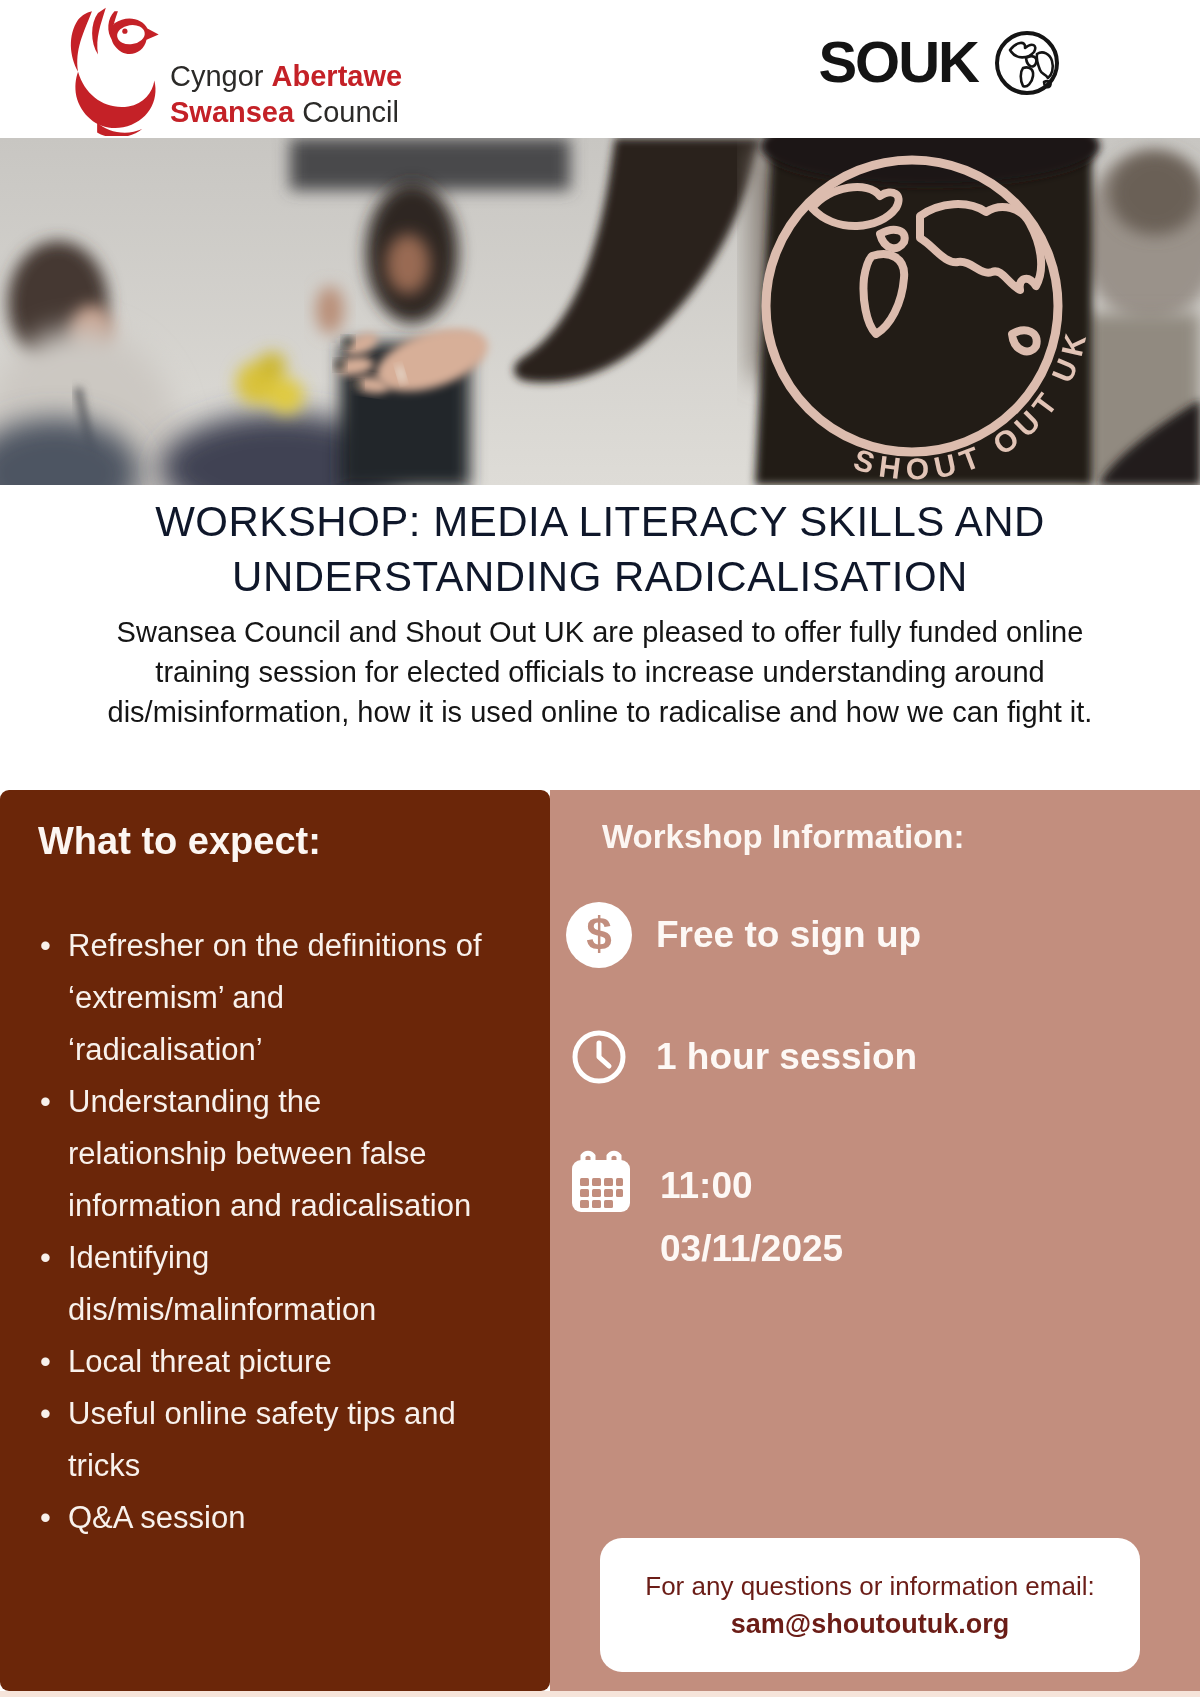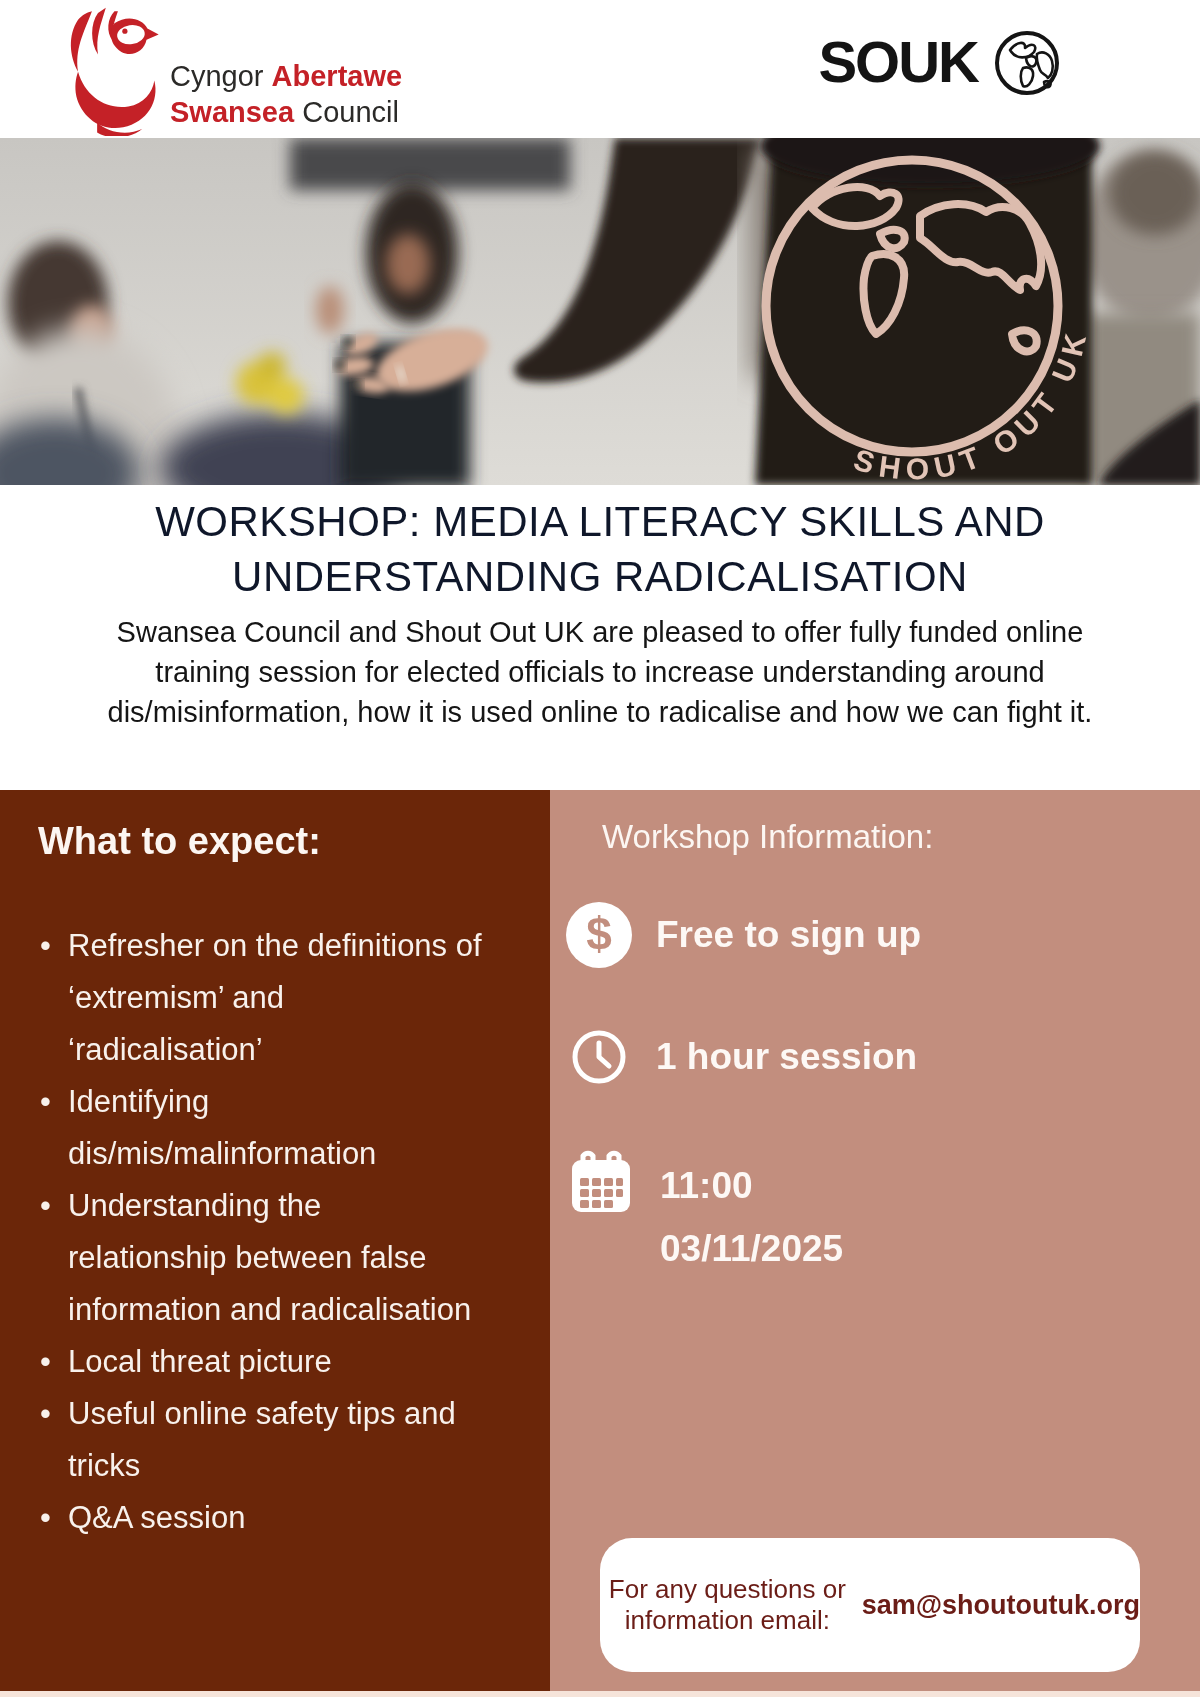--- a/index.html
+++ b/index.html
@@ -26,45 +26,45 @@
   .title-block{position:absolute;left:0;top:494px;width:1200px;text-align:center;margin:0;}
   .title-block h1{margin:0;font-size:42px;line-height:55px;color:#0f172a;font-weight:400;letter-spacing:0.5px;}
   .title-block .t1,.title-block .t2{display:block;}
 
   
   .intro{position:absolute;left:0;top:612px;width:1200px;margin:0;text-align:center;
          font-size:29px;line-height:40px;color:#151515;white-space:pre-line;}
 
   
   .columns{position:absolute;left:0;top:790px;width:1200px;height:901px;}
-  .col-left{position:absolute;left:0;top:0;width:550px;height:901px;background:#6b2609;}
+  .col-left{position:absolute;left:0;top:0;width:550px;height:901px;background:#6b2609;border-radius:9px;}
   .col-right{position:absolute;left:550px;top:0;width:650px;height:901px;background:#c28e7e;}
 
   .col-left h2{position:absolute;left:38px;top:30px;margin:0;font-size:38px;color:#fcf6f2;font-weight:700;}
   .expect-list{position:absolute;left:36px;top:130px;width:502px;margin:0;padding:0;list-style:none;
                font-size:31px;line-height:52px;color:#f8f1ec;}
   .expect-list li{position:relative;padding-left:32px;white-space:pre-line;}
   .expect-list li::before{content:"\2022";position:absolute;left:4px;top:0;}
 
-  .col-right h2{position:absolute;left:52px;top:28px;margin:0;font-size:33px;color:#fcf6f2;font-weight:400;}
+  .col-right h2{position:absolute;left:52px;top:28px;margin:0;font-size:33px;color:#fcf6f2;font-weight:700;}
 
   .info-row{position:absolute;left:16px;display:flex;align-items:center;}
   .row-price{top:112px;}
   .row-duration{top:238px;}
   .row-datetime{top:358px;align-items:flex-start;}
   .icon-dollar{width:66px;height:66px;border-radius:50%;background:#ffffff;display:flex;align-items:center;justify-content:center;flex:0 0 auto;}
   .icon-dollar span{color:#c28e7e;font-size:46px;font-weight:700;transform:translateY(-1px);}
   .icon-clock{width:58px;height:58px;margin-left:4px;flex:0 0 auto;}
   .icon-calendar{width:62px;height:66px;margin-left:4px;flex:0 0 auto;}
   .info-label{margin-left:24px;color:#fdf8f5;font-size:37px;font-weight:700;}
   .row-duration .info-label{margin-left:28px;}
   .row-datetime .info-label{margin-left:28px;margin-top:6px;line-height:63px;white-space:pre-line;}
 
-  .contact-box{position:absolute;left:50px;top:748px;width:540px;height:134px;background:#ffffff;border-radius:32px;
-               display:flex;flex-direction:row;align-items:center;justify-content:center;gap:7px;text-align:center;}
+  .contact-box{position:absolute;left:50px;top:748px;width:540px;height:134px;background:#ffffff;border-radius:22px;
+               display:flex;flex-direction:column;align-items:center;justify-content:center;gap:7px;text-align:center;}
   .contact-line{color:#6b1d17;font-size:26px;}
   .contact-email{color:#6b1d17;font-size:27px;font-weight:700;}
 
   .bottom-strip{position:absolute;left:0;top:1691px;width:1200px;height:6px;background:#f6e4da;}
 </style>
 </head>
 <body>
 
 <div class="page">
 
@@ -197,25 +197,25 @@
 dis/misinformation, how it is used online to radicalise and how we can fight it.</p>
 
   <div class="columns">
 
     <section class="col-left">
       <h2>What to expect:</h2>
       <ul class="expect-list">
         <li>Refresher on the definitions of
 ‘extremism’ and
 ‘radicalisation’</li>
-        <li>Identifying
-dis/mis/malinformation</li>
         <li>Understanding the
 relationship between false
 information and radicalisation</li>
+        <li>Identifying
+dis/mis/malinformation</li>
         <li>Local threat picture</li>
         <li>Useful online safety tips and
 tricks</li>
         <li>Q&amp;A session</li>
       </ul>
     </section>
 
     <section class="col-right">
       <h2>Workshop Information:</h2>
 

